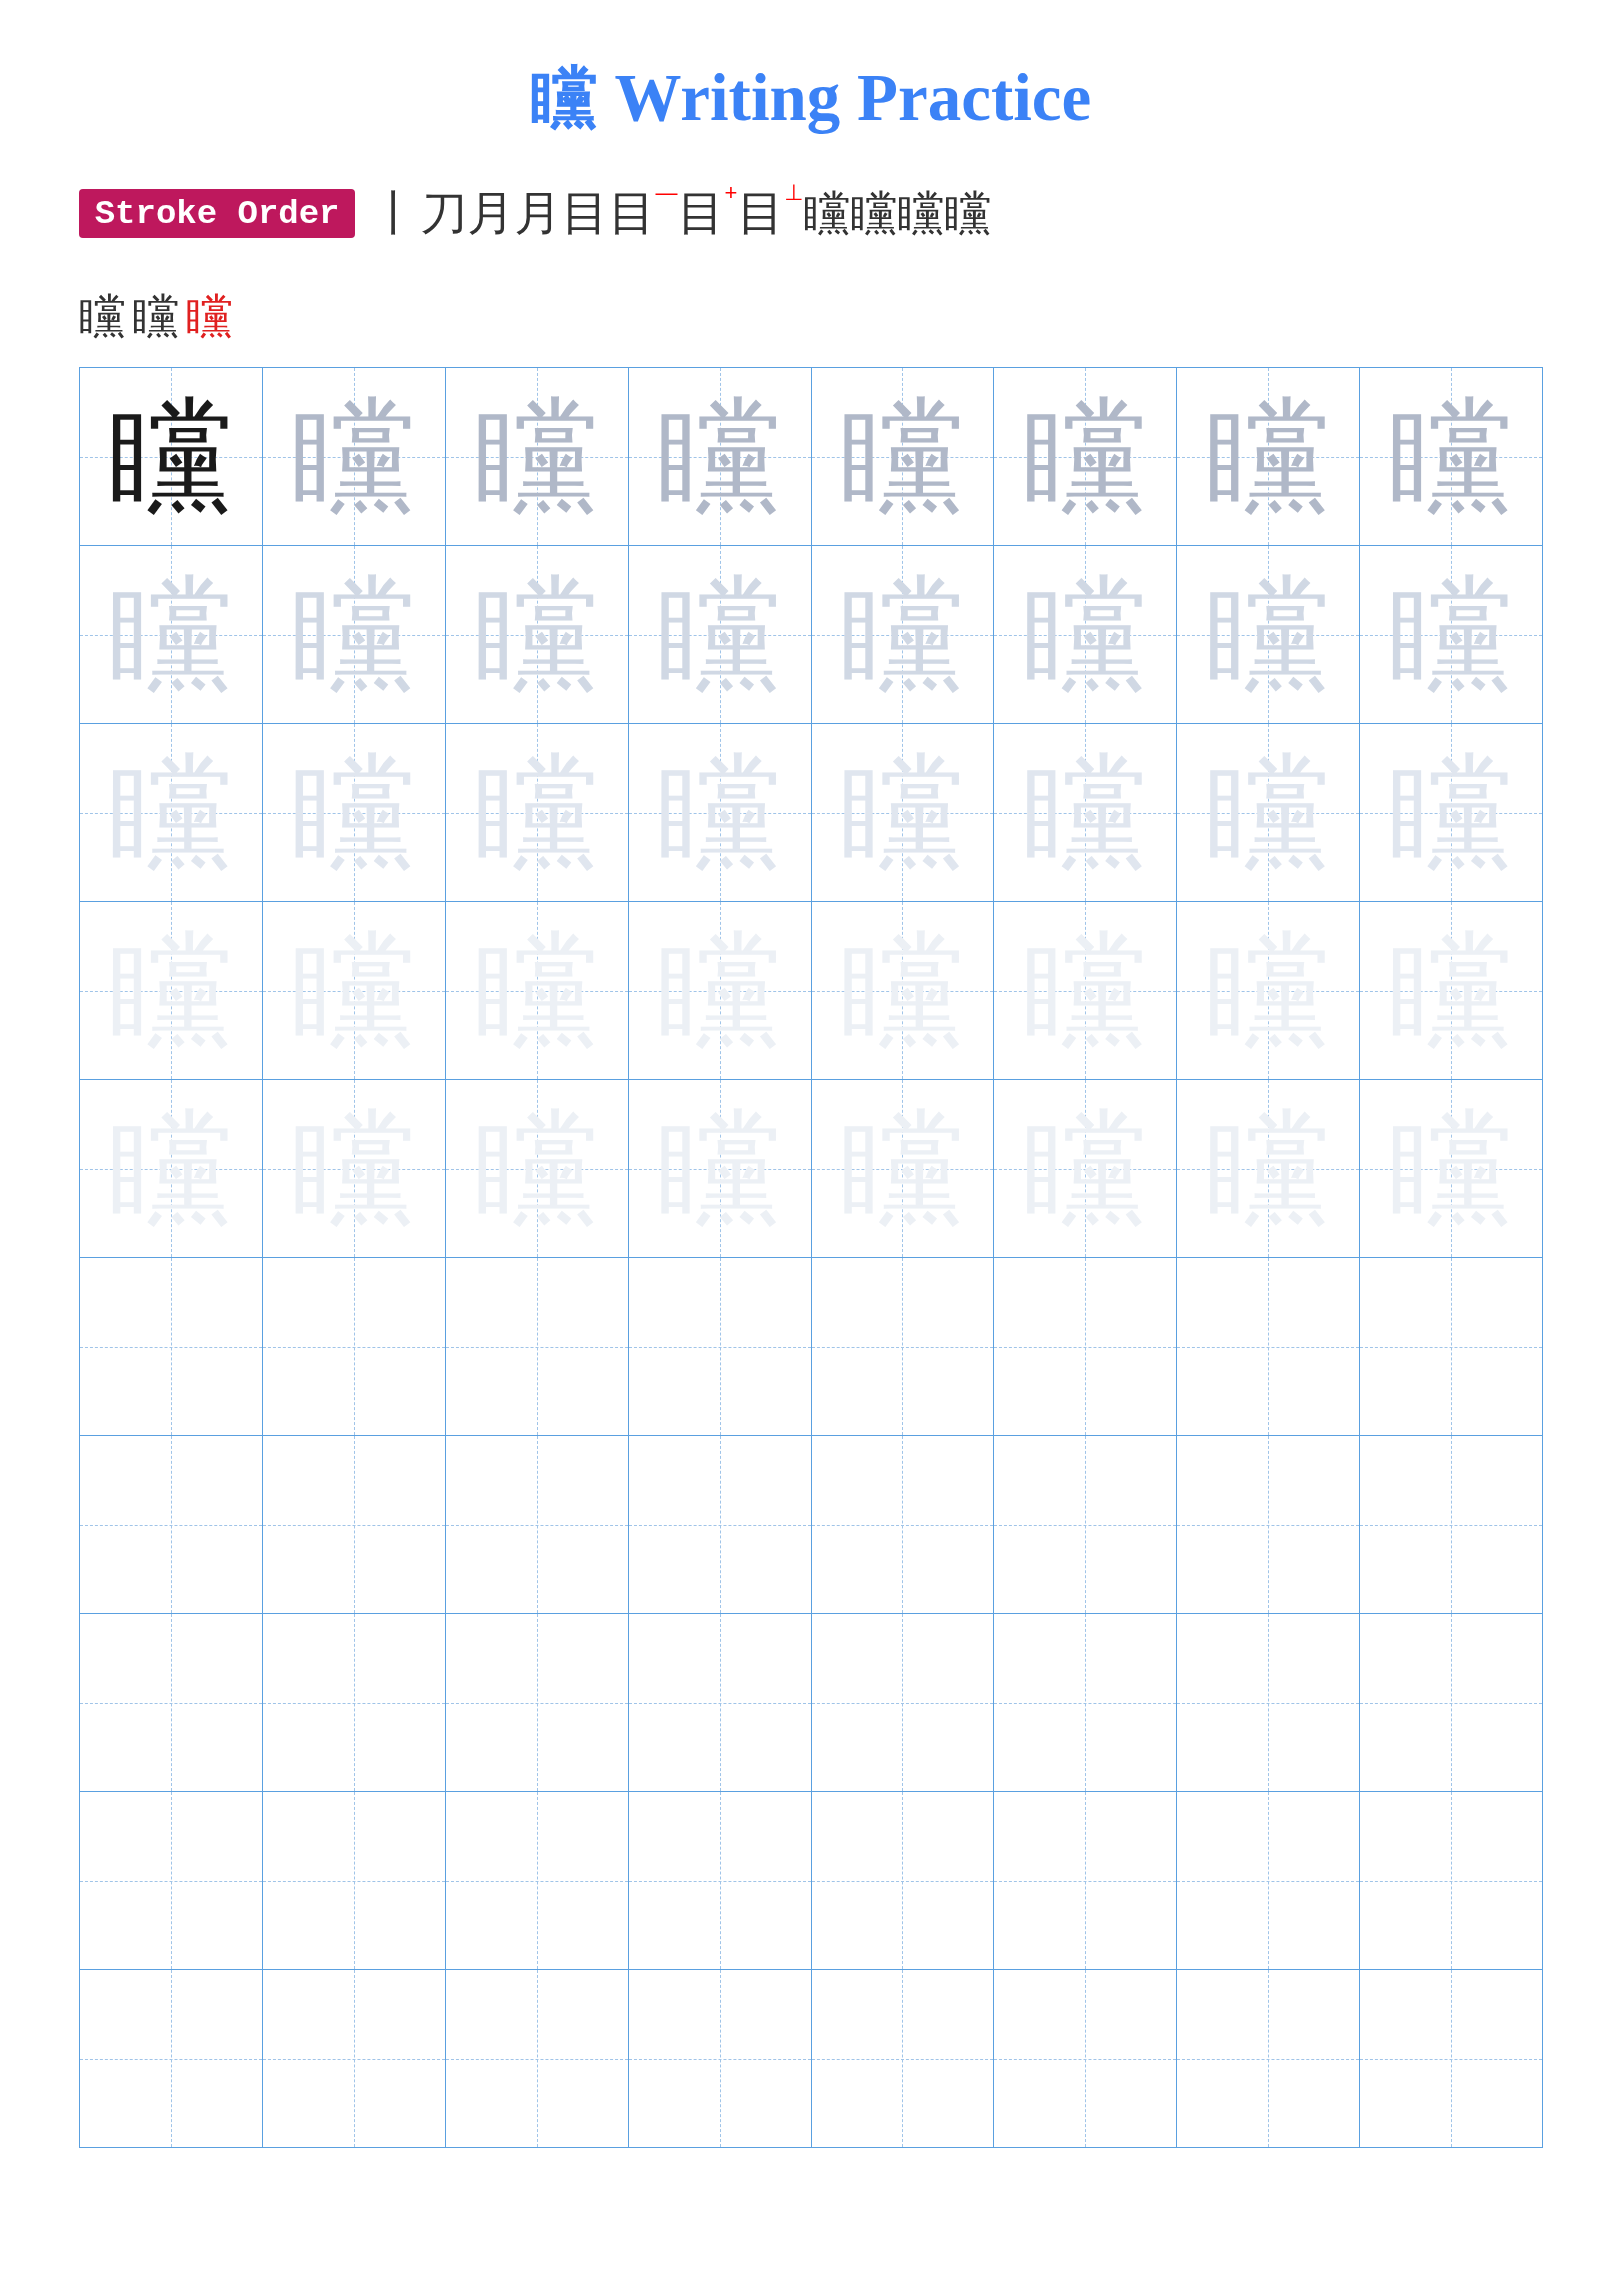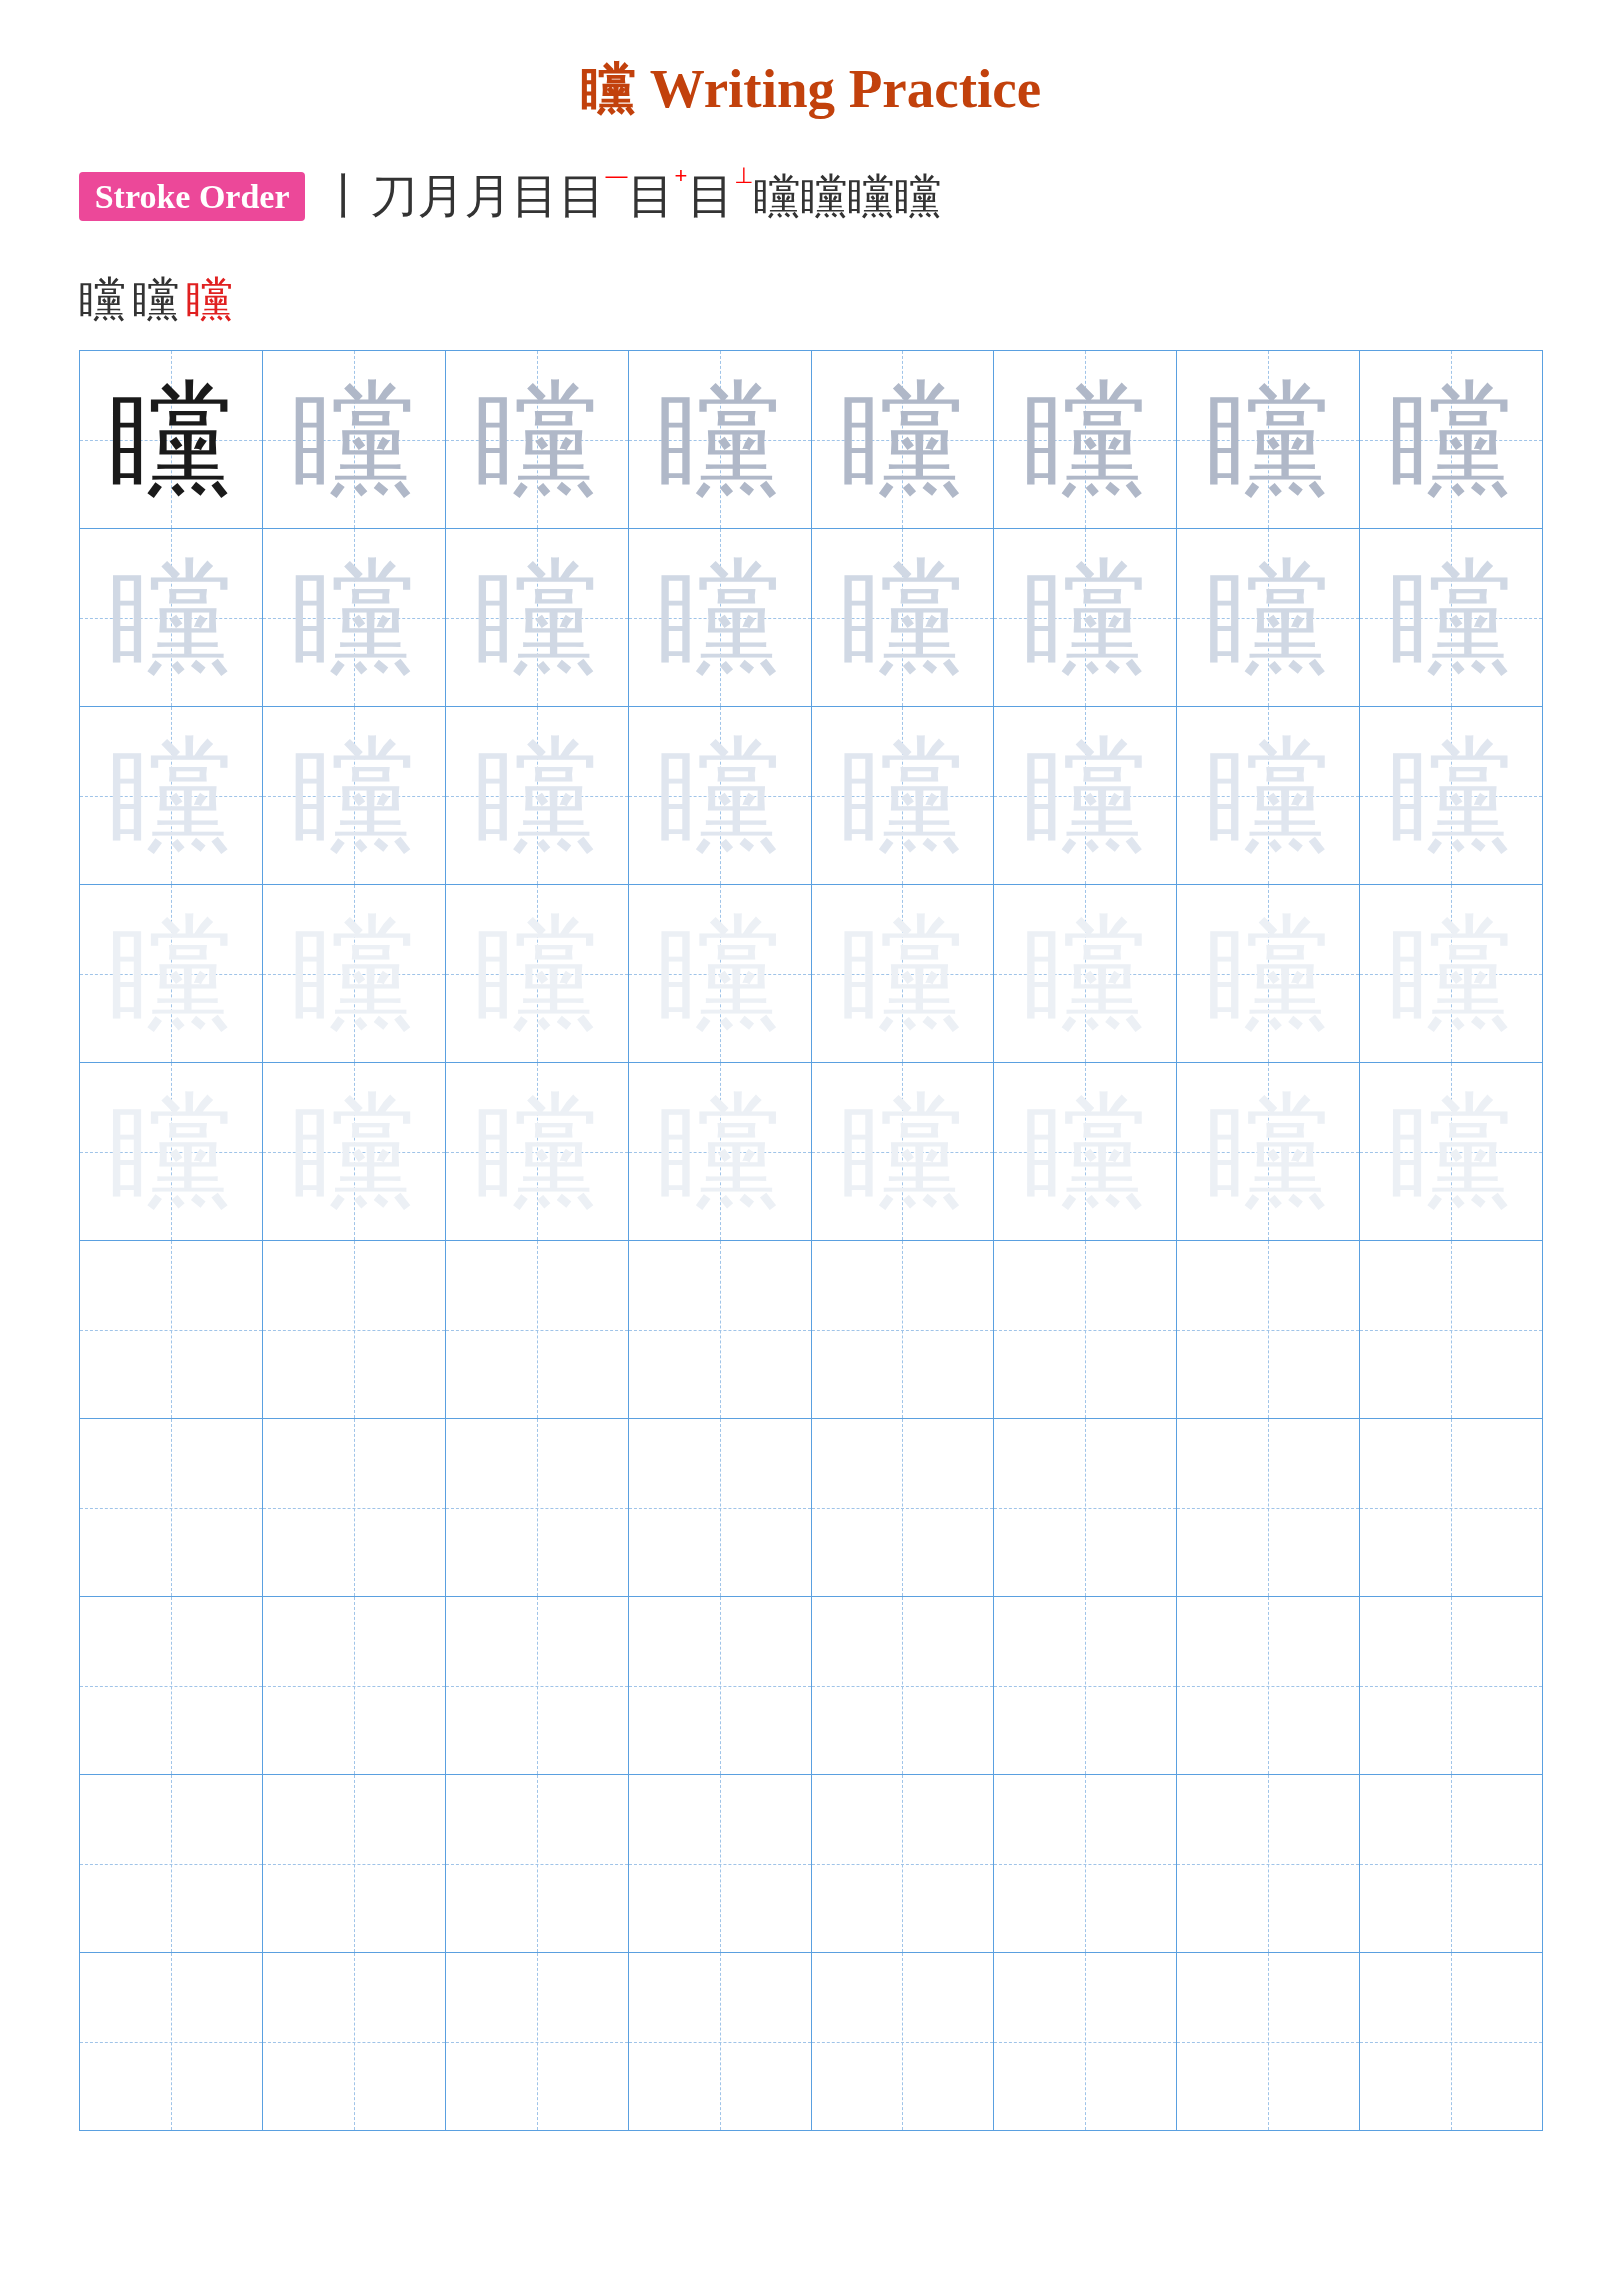--- a/index.html
+++ b/index.html
@@ -14,44 +14,44 @@
     .page {
       width: 1622px;
       min-height: 2295px;
       padding: 52px 79px;
       display: flex;
       flex-direction: column;
       align-items: center;
     }
 
     .title {
-      font-size: 55px;
+      font-size: 67px;
       font-weight: bold;
-      color: #c2410c;
+      color: #3b82f6;
       text-align: left;
       margin-bottom: 39px;
       font-family: serif;
     }
 
     .stroke-order-section {
       width: 100%;
       display: flex;
       flex-wrap: wrap;
       align-items: center;
       margin-bottom: 33px;
       font-size: 47px;
     }
 
     .stroke-order-label {
-      background: #ec4899;
+      background: #be185d;
       color: white;
       padding: 5.2px 15.7px;
       border-radius: 3.9px;
       font-size: 34px;
-      font-family: Liberation Serif, serif;
+      font-family: Liberation Mono, monospace;
       font-weight: bold;
       margin-right: 13px;
     }
 
     .stroke-row2 {
       width: 100%;
       display: flex;
       gap: 6.5px;
       margin-top: 6.5px;
       margin-bottom: 19.6px;

